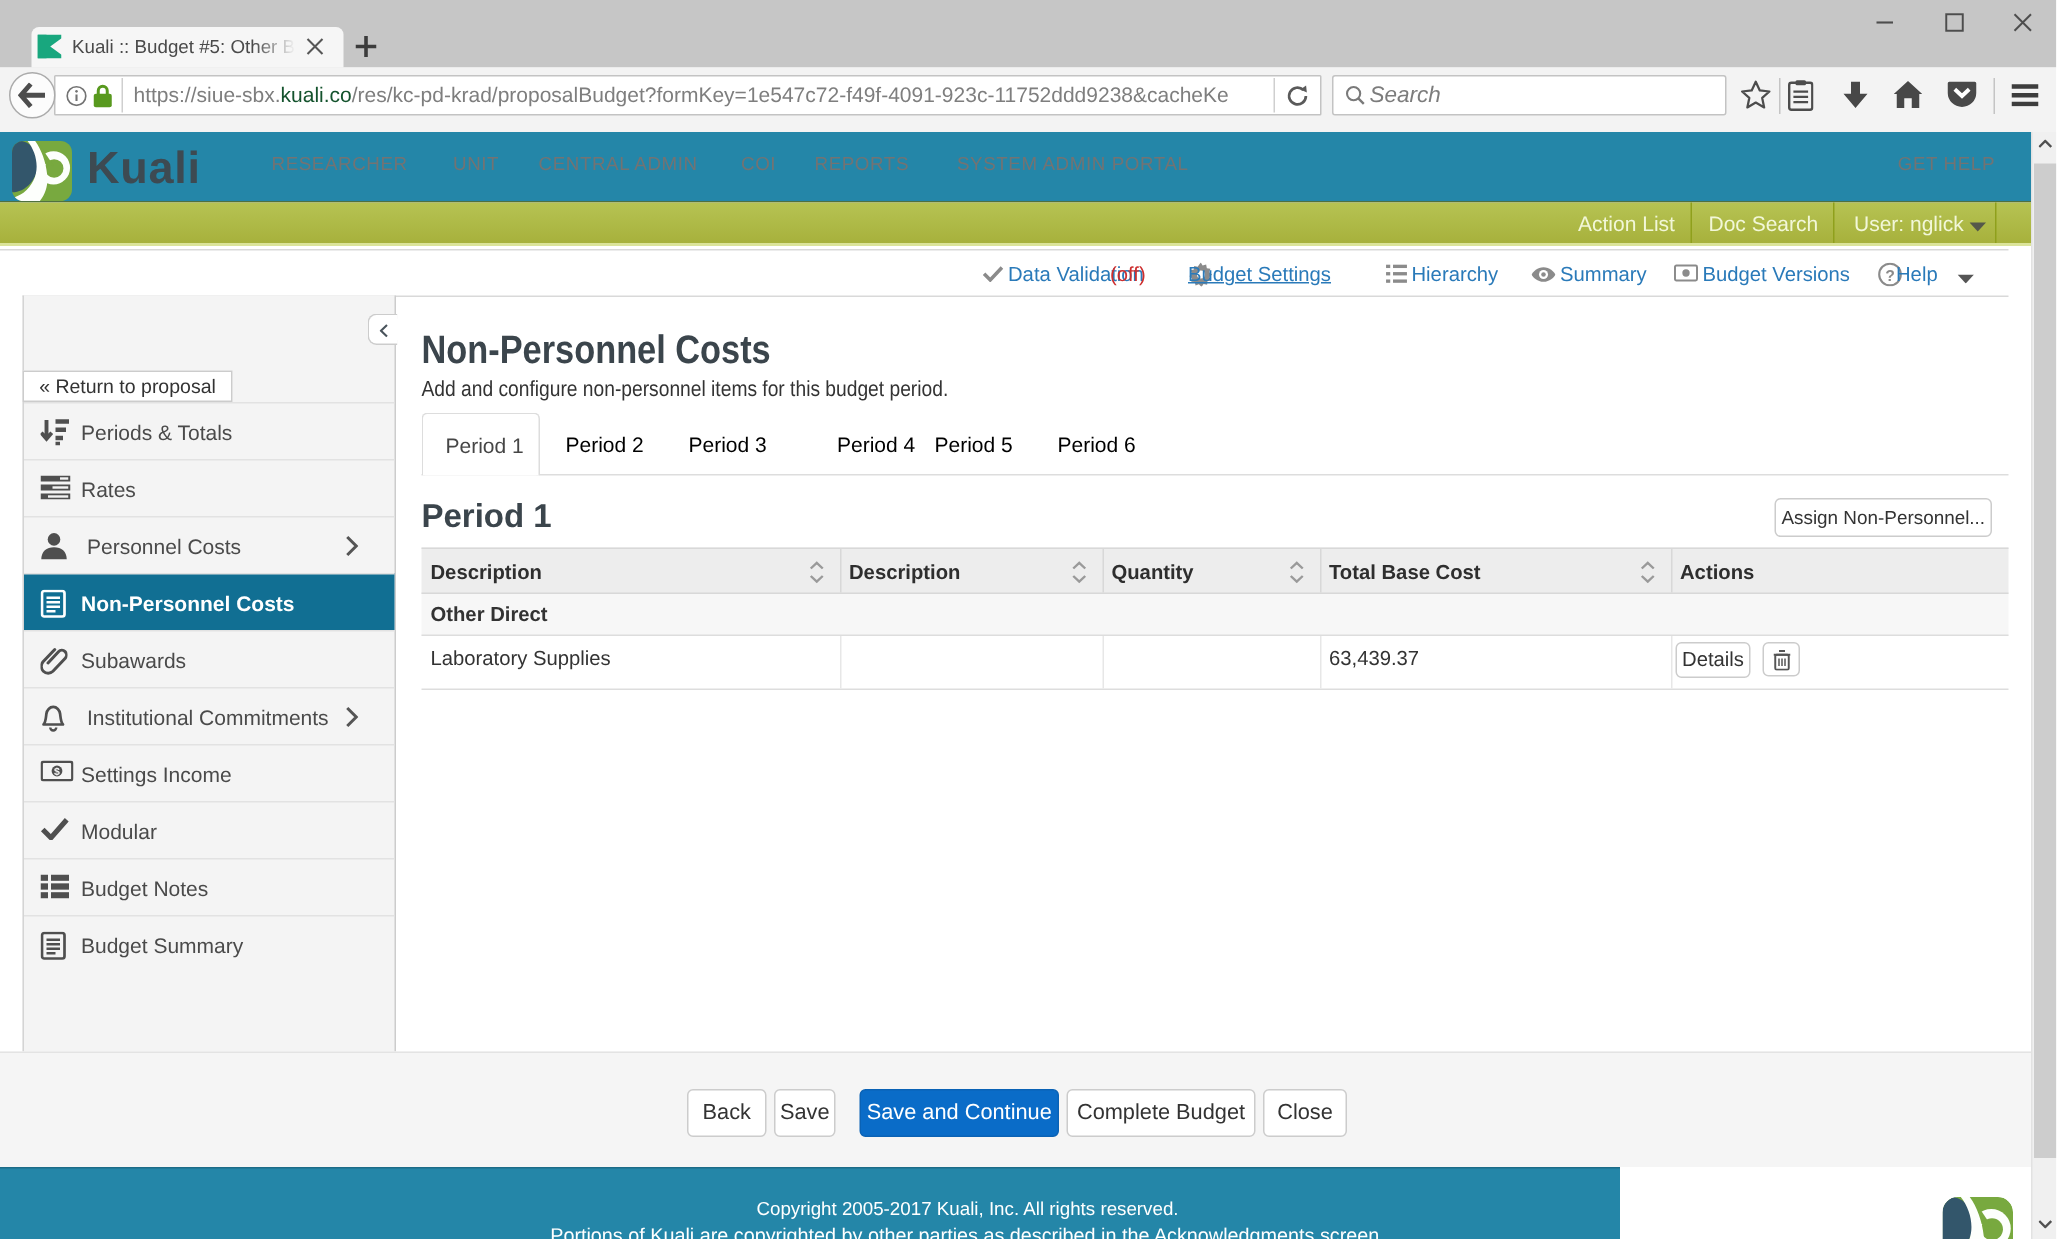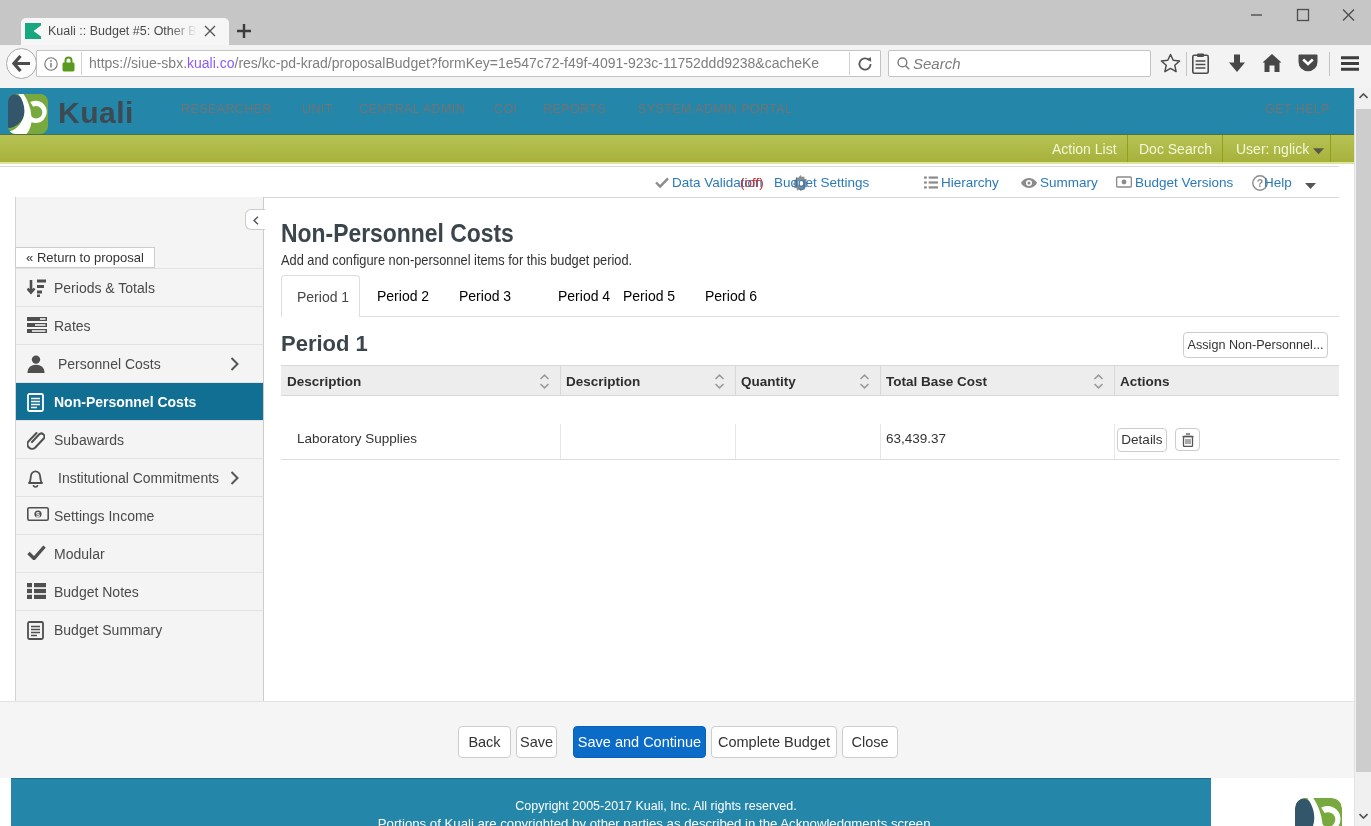--- a/index.html
+++ b/index.html
@@ -10,21 +10,21 @@
 
 
 #titlebar { left:0; top:0; width:1371px; height:45px; background:#c6c6c6; }
 #tab { left:21px; top:18px; width:208px; height:27px; background:#f6f6f6; border-radius:5px 5px 0 0; }
 #tabtitle { left:48px; top:24px; width:152px; height:16px; font-size:12.5px; color:#4a4a4a; white-space:nowrap; overflow:hidden;
   -webkit-mask-image:linear-gradient(90deg,#000 80%,transparent 98%); }
 #navbar { left:0; top:45px; width:1371px; height:43px; background:#f3f3f3; }
 #urlbox { left:36px; top:50px; width:845px; height:27px; background:#fff; border:1px solid #c3c3c3; border-radius:1px; }
 #backbtn { left:6px; top:48px; width:31px; height:31px; border-radius:50%; background:#fcfcfc; border:1px solid #ababab; }
 #urltext { left:89px; top:55px; width:737px; height:19px; font-size:14px; color:#7e7e7e; white-space:nowrap; overflow:hidden; }
-#urltext b { color:#8b5cf6; font-weight:normal; }
+#urltext b { color:#14532d; font-weight:normal; }
 #searchbox { left:888px; top:50px; width:263px; height:27px; background:#fff; border:1px solid #c3c3c3; border-radius:2px; }
 #searchph { left:913px; top:55px; font-size:15px; font-style:italic; color:#7c7c7c; }
 .vsep { width:1px; background:#cfcfcf; }
 
 
 #kheader { left:0; top:88px; width:1354px; height:46px; background:#2486a8; }
 #kheadline { left:0; top:134px; width:1354px; height:1px; background:#50713e; }
 #kualiword { left:58px; top:96px; font-size:30px; font-weight:bold; color:#3d4a52; letter-spacing:0.5px; }
 .knav { top:102px; font-size:12.5px; color:#737373; letter-spacing:0.4px; }
 #greenbar { left:0; top:135px; width:1354px; height:29px; background:linear-gradient(#b6c353,#a7b13c); border-bottom:2px solid #dbe49a; }
@@ -66,21 +66,21 @@
 #trow { left:281px; top:424px; width:1058px; height:36px; background:#fff; border-bottom:1px solid #ddd; }
 #trow .cell { position:absolute; top:7px; font-size:13.5px; color:#333; }
 #trow .colsep { background:#e7e7e7; }
 #detailsbtn { position:absolute; left:836px; top:4px; width:50px; height:24px; background:#fff; border:1px solid #ccc; border-radius:4px; font-size:13.5px; color:#333; text-align:center; line-height:22px; }
 #trashbtn { position:absolute; left:894px; top:4px; width:25px; height:23px; background:#fff; border:1px solid #ccc; border-radius:4px; }
 
 
 #botbar { left:0; top:701px; width:1354px; height:77px; background:#f5f5f5; border-top:1px solid #e3e3e3; }
 .bbtn { position:absolute; top:24px; height:32px; background:#fff; border:1px solid #ccc; border-radius:4px; font-size:14.5px; color:#333; text-align:center; line-height:30px; }
 #bprimary { background:#0a6cc8; border-color:#0a62b5; color:#fff; }
-#footer { left:11px; top:778px; width:1200px; height:48px; background:#2486a8; border-top:1px solid #1c6c88; }
+#footer { left:0; top:778px; width:1080px; height:48px; background:#2486a8; border-top:1px solid #1c6c88; }
 #fline1 { position:absolute; left:0; top:20px; width:1290px; text-align:center; font-size:12.5px; color:#fff; }
 #fline2 { position:absolute; left:0; top:37px; width:1290px; text-align:center; font-size:13.2px; color:#fff; }
 #flogo { left:1295px; top:798px; width:47px; height:47px; border-radius:10px; overflow:hidden; }
 
 
 #scroll { left:1354px; top:88px; width:17px; height:738px; background:#f0f0f0; border-left:1px solid #e2e2e2; }
 #sthumb { position:absolute; left:1px; top:21px; width:15px; height:663px; background:#cdcdcd; }
 </style>
 </head>
 <body>
@@ -204,21 +204,21 @@
     </div>
   <svg class="abs" style="left:655px;top:177px" width="14" height="11" viewBox="0 0 15 12">
       <path d="M1,6 L5.5,10.5 L14,1.5" stroke="#8b8b8b" stroke-width="2.6" fill="none"></path>
     </svg>
   <span class="abs tlink" style="left:672px">Data Validation</span>
   <span class="abs tlink tred" style="left:740px">(off)</span>
   <svg class="abs" style="left:793px;top:175px" width="16" height="16" viewBox="0 0 16 16">
     <path d="M8,0 L9.3,2.2 L11.8,1.5 L12.3,4 L14.8,4.5 L14,7 L16,8.5 L14.2,10.3 L15.2,12.7 L12.7,13.3 L12.5,15.8 L10,15.2 L8.5,17.3 L6.7,15.4 L4.3,16.4 L3.7,13.9 L1.2,13.7 L1.8,11.2 L-0.3,9.7 L1.6,7.9 L0.6,5.5 L3.1,4.9 L3.3,2.4 L5.8,3 L7.3,0.9 Z" fill="#8b8b8b" transform="scale(0.94)"></path>
     <circle cx="7.6" cy="8" r="2.6" fill="#fff"></circle>
   </svg>
-  <span class="abs tlink" style="left:774px;">Budget Settings</span>
+  <span class="abs tlink" style="left:792px;text-decoration:underline">Budget Settings</span>
   <svg class="abs" style="left:924px;top:176px" width="14" height="13" viewBox="0 0 15 14">
     <rect x="0" y="0.5" width="3" height="2.4" fill="#8b8b8b"></rect>
       <rect x="0" y="5.8" width="3" height="2.4" fill="#8b8b8b"></rect>
       <rect x="0" y="11.1" width="3" height="2.4" fill="#8b8b8b"></rect>
     <rect x="5" y="0.5" width="10" height="2.4" fill="#8b8b8b"></rect>
       <rect x="5" y="5.8" width="10" height="2.4" fill="#8b8b8b"></rect>
       <rect x="5" y="11.1" width="10" height="2.4" fill="#8b8b8b"></rect>
   </svg>
   <span class="abs tlink" style="left:941px">Hierarchy</span>
   <svg class="abs" style="left:1021px;top:178px" width="16" height="10" viewBox="0 0 18 11">
@@ -391,22 +391,25 @@
       </svg>
       <svg class="abs" style="left:578px;top:8px" width="11" height="15" viewBox="0 0 11 15">
         <path d="M1.5,5 L5.5,1.2 L9.5,5" stroke="#9a9a9a" stroke-width="1.6" fill="none"></path>
         <path d="M1.5,10 L5.5,13.8 L9.5,10" stroke="#9a9a9a" stroke-width="1.6" fill="none"></path>
       </svg>
       <svg class="abs" style="left:812px;top:8px" width="11" height="15" viewBox="0 0 11 15">
         <path d="M1.5,5 L5.5,1.2 L9.5,5" stroke="#9a9a9a" stroke-width="1.6" fill="none"></path>
         <path d="M1.5,10 L5.5,13.8 L9.5,10" stroke="#9a9a9a" stroke-width="1.6" fill="none"></path>
       </svg>
     </div>
+  <div id="tgroup" class="abs">
+      <span>Other Direct</span>
+    </div>
   <div id="trow" class="abs">
-    <span class="cell" style="left:16px">Laboratory Supplies</span>
+    <span class="cell" style="left:6px">Laboratory Supplies</span>
     <span class="cell" style="left:605px">63,439.37</span>
     <div class="colsep" style="left:279px"></div>
     <div class="colsep" style="left:454px"></div>
     <div class="colsep" style="left:599px"></div>
     <div class="colsep" style="left:833px"></div>
     <div id="detailsbtn">Details</div>
     <div id="trashbtn">
         <svg style="position:absolute;left:6px;top:4px" width="12" height="14" viewBox="0 0 12 14">
           <rect x="1.5" y="3.5" width="9" height="10" rx="1" fill="none" stroke="#555" stroke-width="1.3"></rect>
           <path d="M0.5,3.5 H11.5" stroke="#555" stroke-width="1.3"></path>

